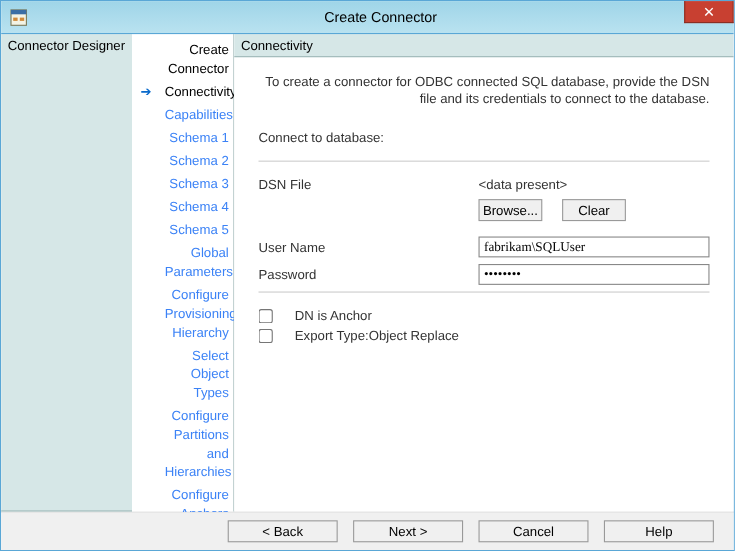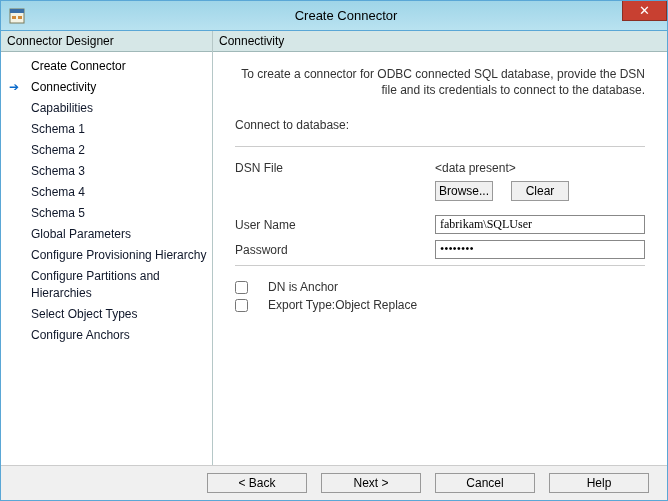--- a/index.html
+++ b/index.html
@@ -47,38 +47,39 @@
   .main {
     display: flex;
     height: 435px;
     border-bottom: 1px solid #ccc;
   }
   .leftcol {
     width: 212px;
     border-right: 1px solid #b5c7c7;
     background: #fff;
     display: flex;
-    flex-direction: column;
+    flex-direction: row;
+    text-align: right;
   }
   .panelhdr {
     background: #d6e7e7;
     border-bottom: 1px solid #a0b8b8;
     padding: 3px 6px;
     font-size: 12px;
     color: #000;
   }
   .navlist {
     flex: 1;
     overflow: auto;
     padding: 4px 0;
   }
   .navitem {
     padding: 2px 4px 2px 30px;
     font-size: 12px;
-    color: #0f172a;
+    color: #3b82f6;
     cursor: pointer;
     line-height: 17px;
     position: relative;
   }
   .navitem.visited { color: #000; }
   .navitem.current { color: #000; }
   .navitem .arrow {
     position: absolute;
     left: 8px; top: 2px;
     color: #0a6acb;
@@ -169,22 +170,22 @@
         <div class="navitem visited"><span>Create Connector</span></div>
         <div class="navitem current"><span class="arrow">➔</span><span>Connectivity</span></div>
         <div class="navitem"><span>Capabilities</span></div>
         <div class="navitem"><span>Schema 1</span></div>
         <div class="navitem"><span>Schema 2</span></div>
         <div class="navitem"><span>Schema 3</span></div>
         <div class="navitem"><span>Schema 4</span></div>
         <div class="navitem"><span>Schema 5</span></div>
         <div class="navitem"><span>Global Parameters</span></div>
         <div class="navitem"><span>Configure Provisioning Hierarchy</span></div>
+        <div class="navitem"><span>Select Object Types</span></div>
         <div class="navitem"><span>Configure Partitions and Hierarchies</span></div>
-        <div class="navitem"><span>Select Object Types</span></div>
         <div class="navitem"><span>Configure Anchors</span></div>
       </div>
   </div>
   <div class="rightcol">
     <div class="panelhdr">Connectivity</div>
     <div class="body">
       <div class="desc">To create a connector for ODBC connected SQL database, provide the DSN file and its credentials to connect to the database.</div>
 
       <div class="subhdr">Connect to database:</div>
       <hr class="hr">

